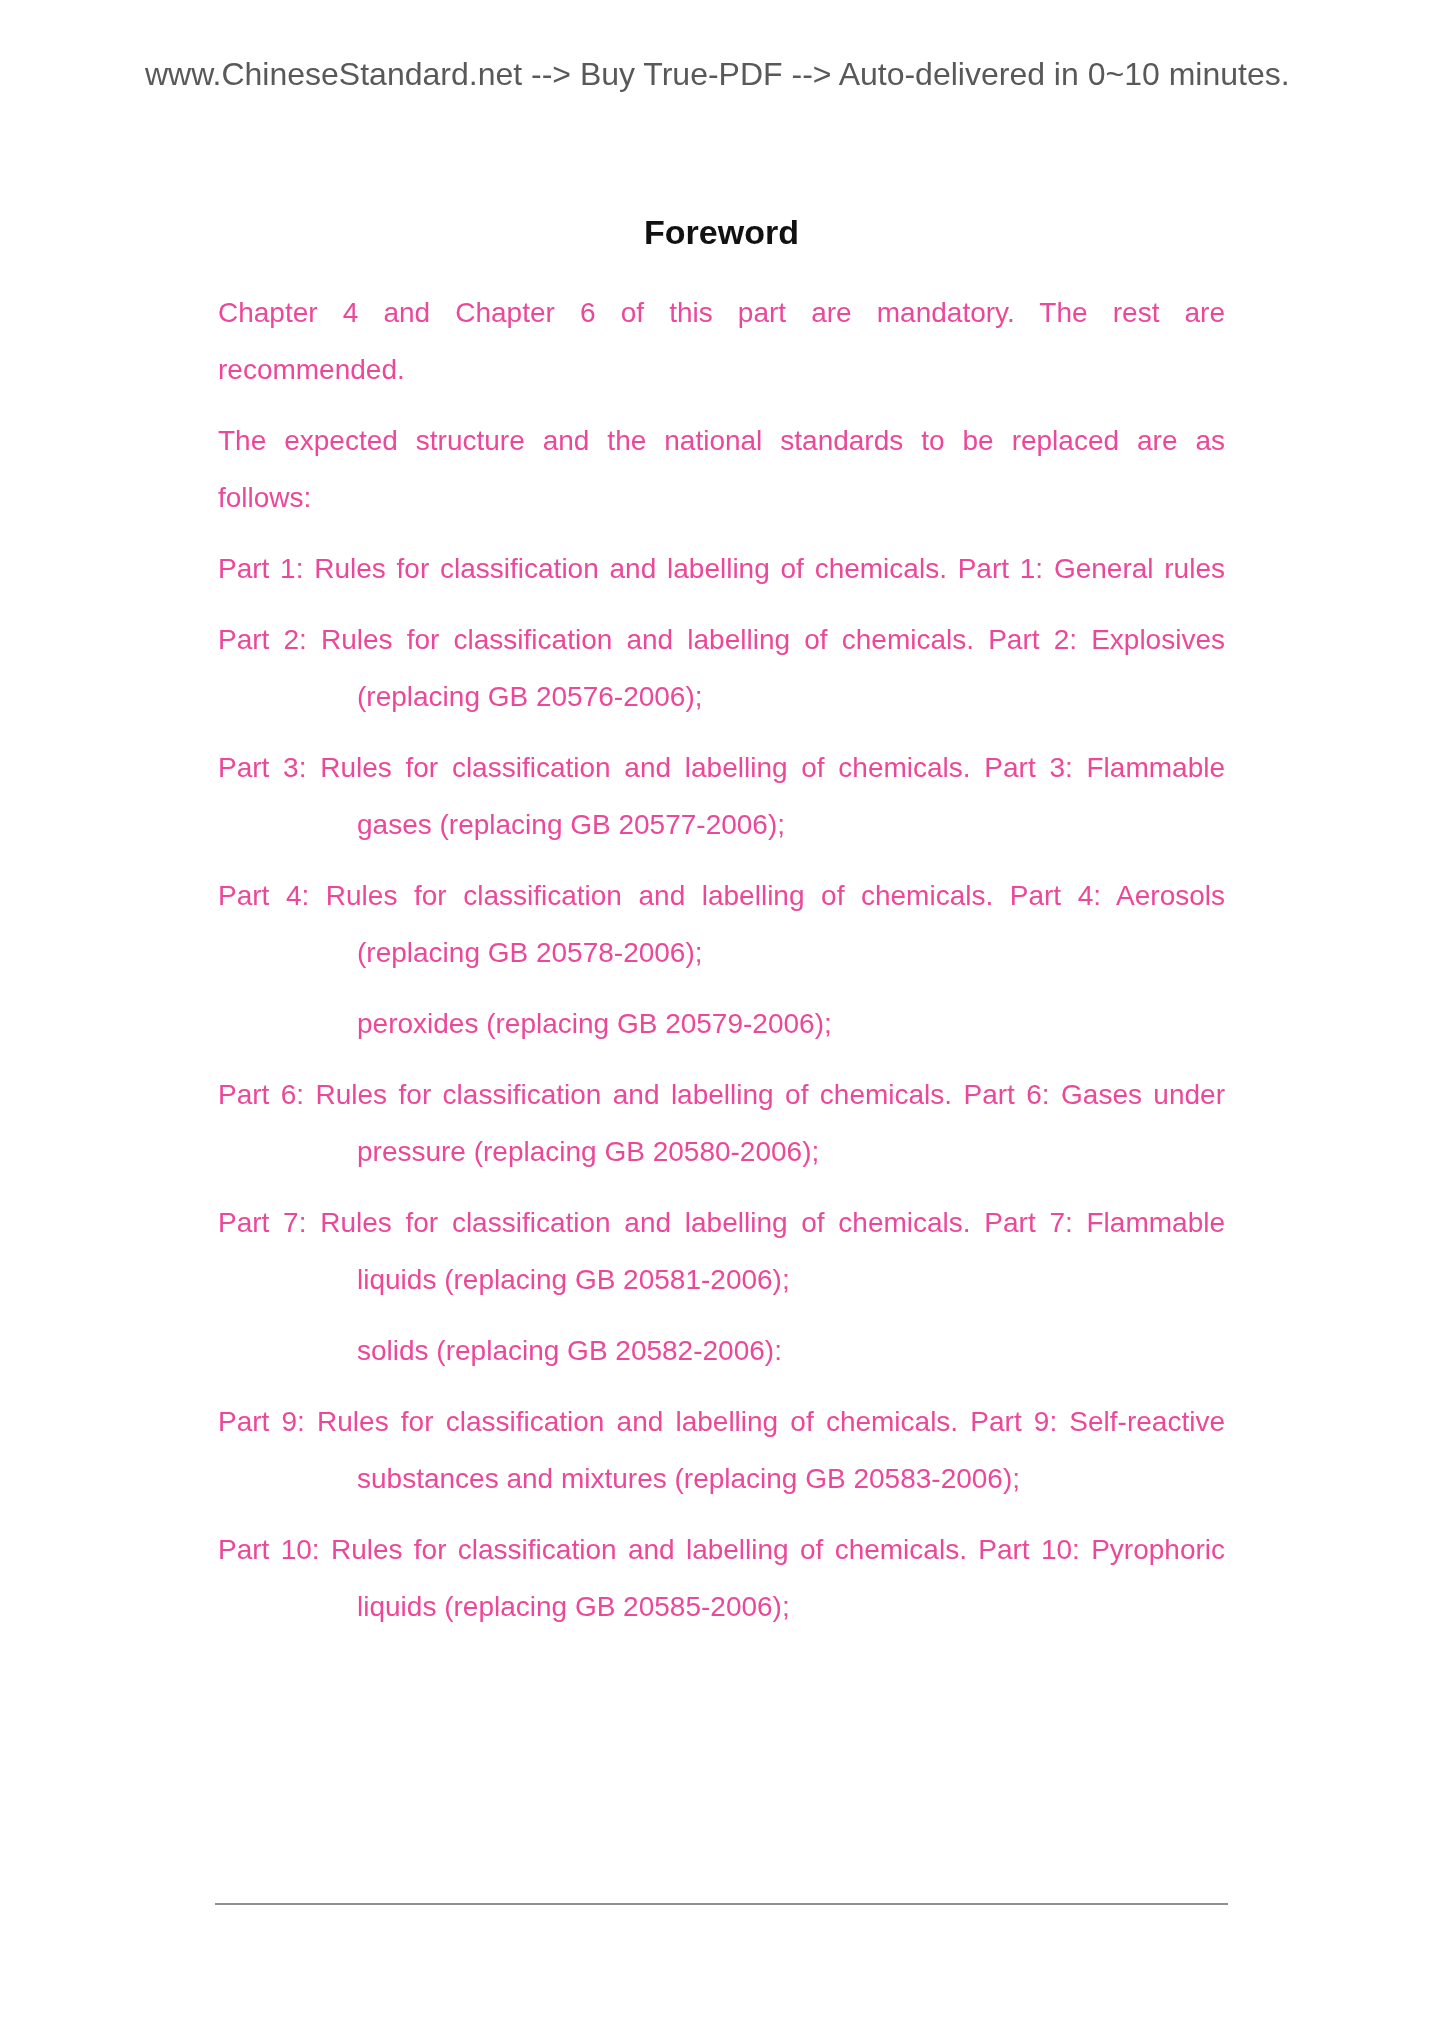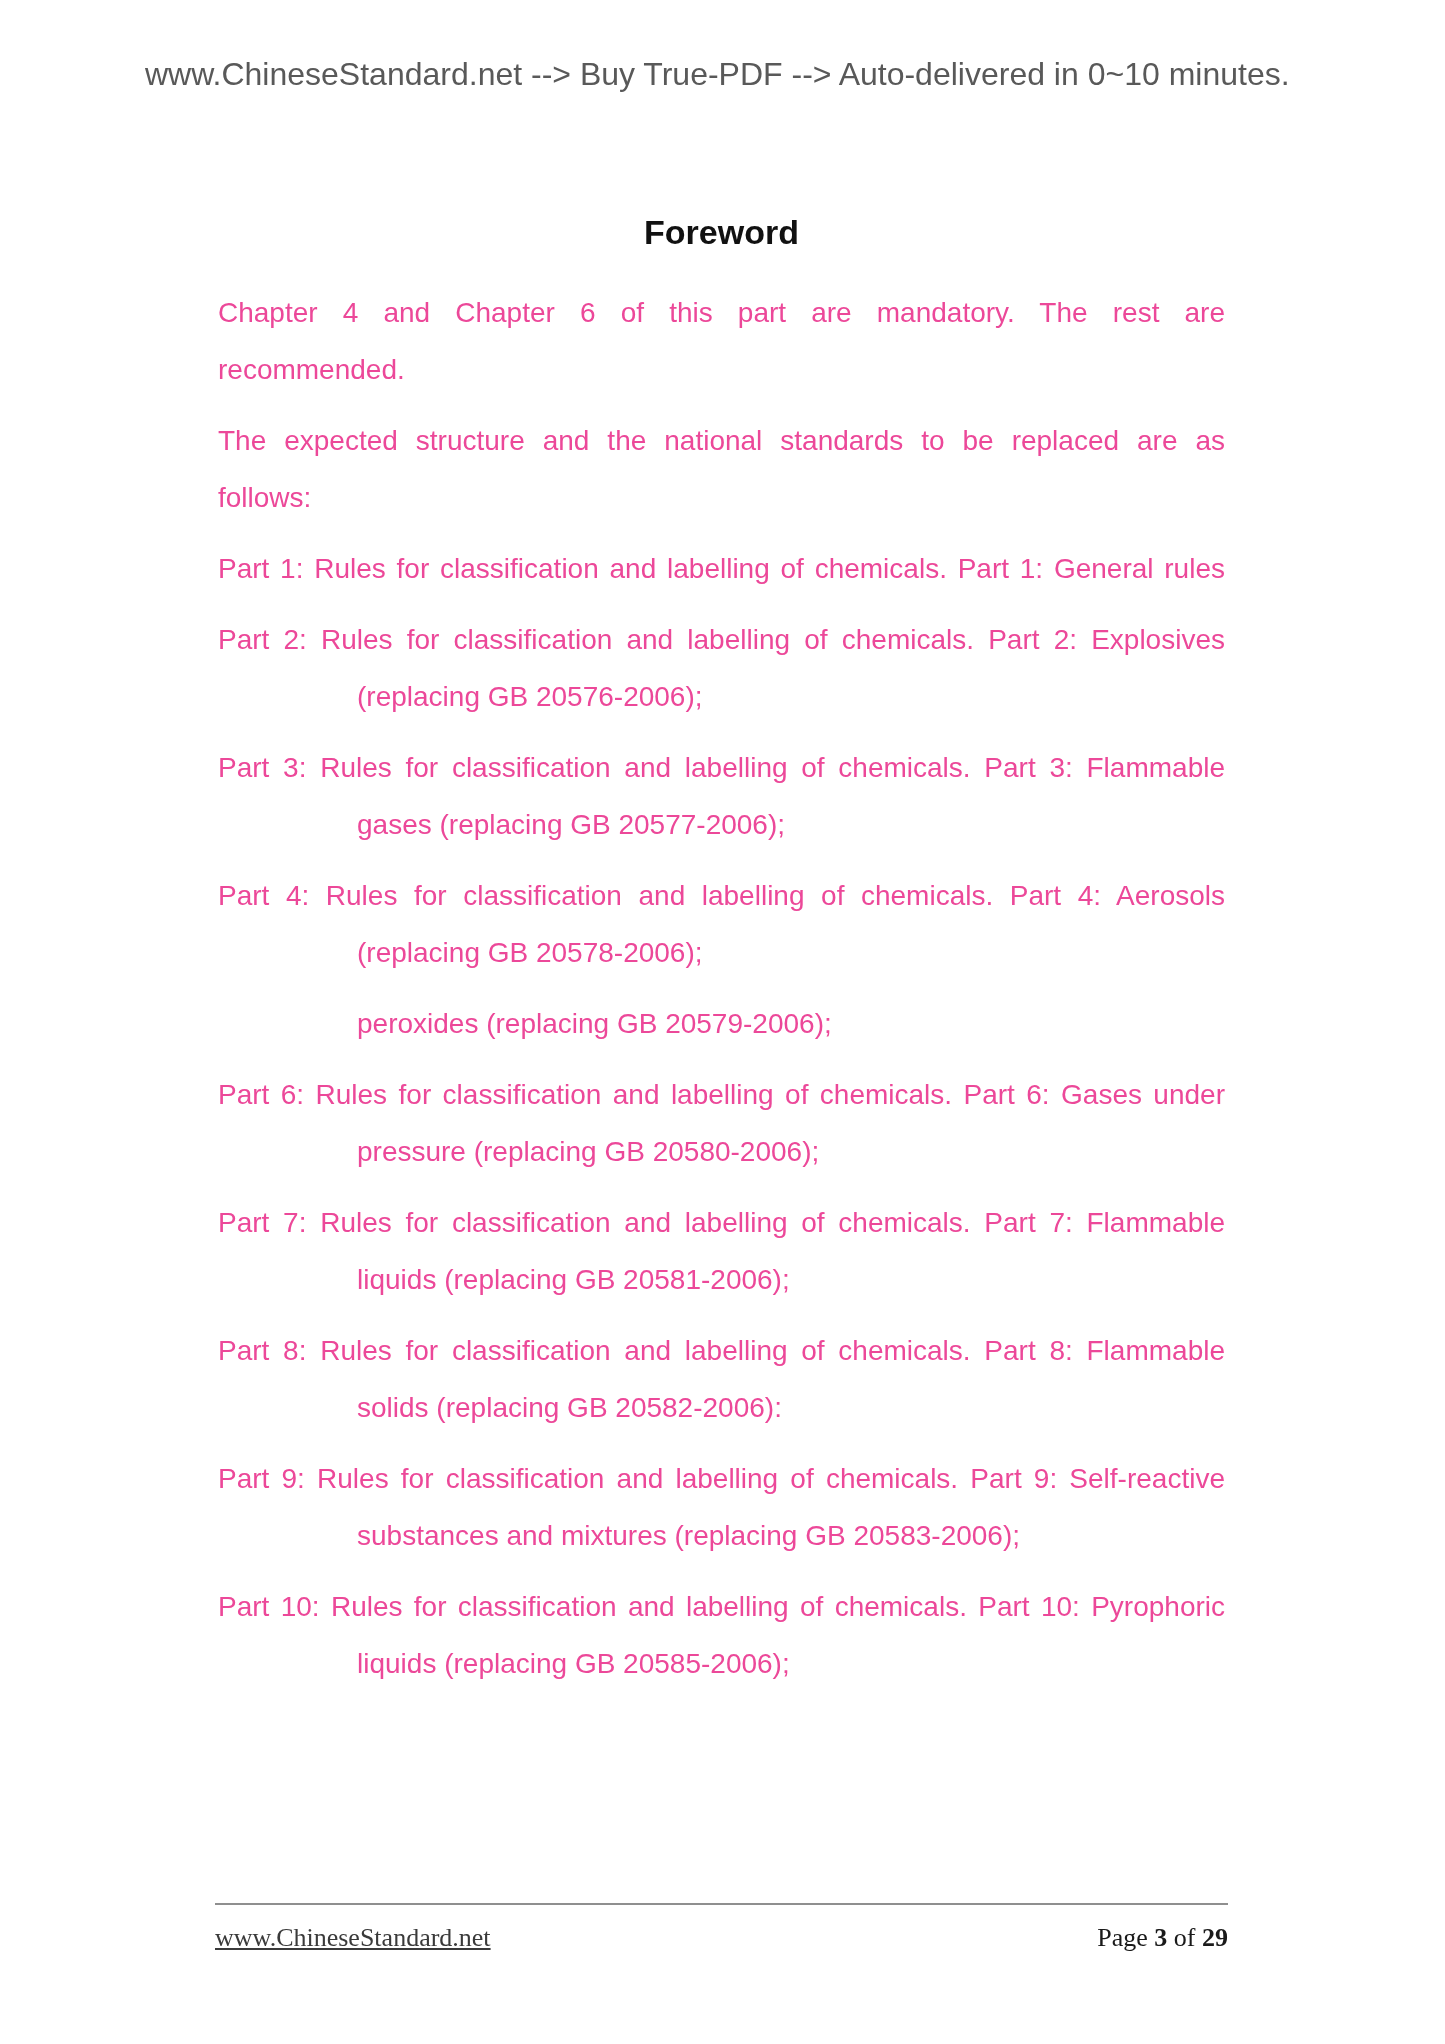--- a/index.html
+++ b/index.html
@@ -131,35 +131,30 @@
       <span class="l1">Part 6: Rules for classification and labelling of chemicals. Part 6: Gases under</span>
       <span class="l2">pressure (replacing GB 20580-2006);</span>
     </p>
 
     <p class="para hang">
       <span class="l1">Part 7: Rules for classification and labelling of chemicals. Part 7: Flammable</span>
       <span class="l2">liquids (replacing GB 20581-2006);</span>
     </p>
 
     <p class="para hang">
-      <span class="l1">Part 8: Rules for classification and labelling of chemicals. Part 8: Flammable</span>
       <span class="l2">solids (replacing GB 20582-2006):</span>
     </p>
 
     <p class="para hang">
       <span class="l1">Part 9: Rules for classification and labelling of chemicals. Part 9: Self-reactive</span>
       <span class="l2">substances and mixtures (replacing GB 20583-2006);</span>
     </p>
 
     <p class="para hang">
       <span class="l1">Part 10: Rules for classification and labelling of chemicals. Part 10: Pyrophoric</span>
       <span class="l2">liquids (replacing GB 20585-2006);</span>
     </p>
   </div>
 
   <div class="footer-rule"></div>
 
-  <div class="footer-row">
-    <span class="site-link">www.ChineseStandard.net</span>
-    <span class="page-ind"><span>Page</span> <b>3</b> <span>of</span> <b>29</b></span>
-  </div>
 
 </div>
 
 </body></html>

